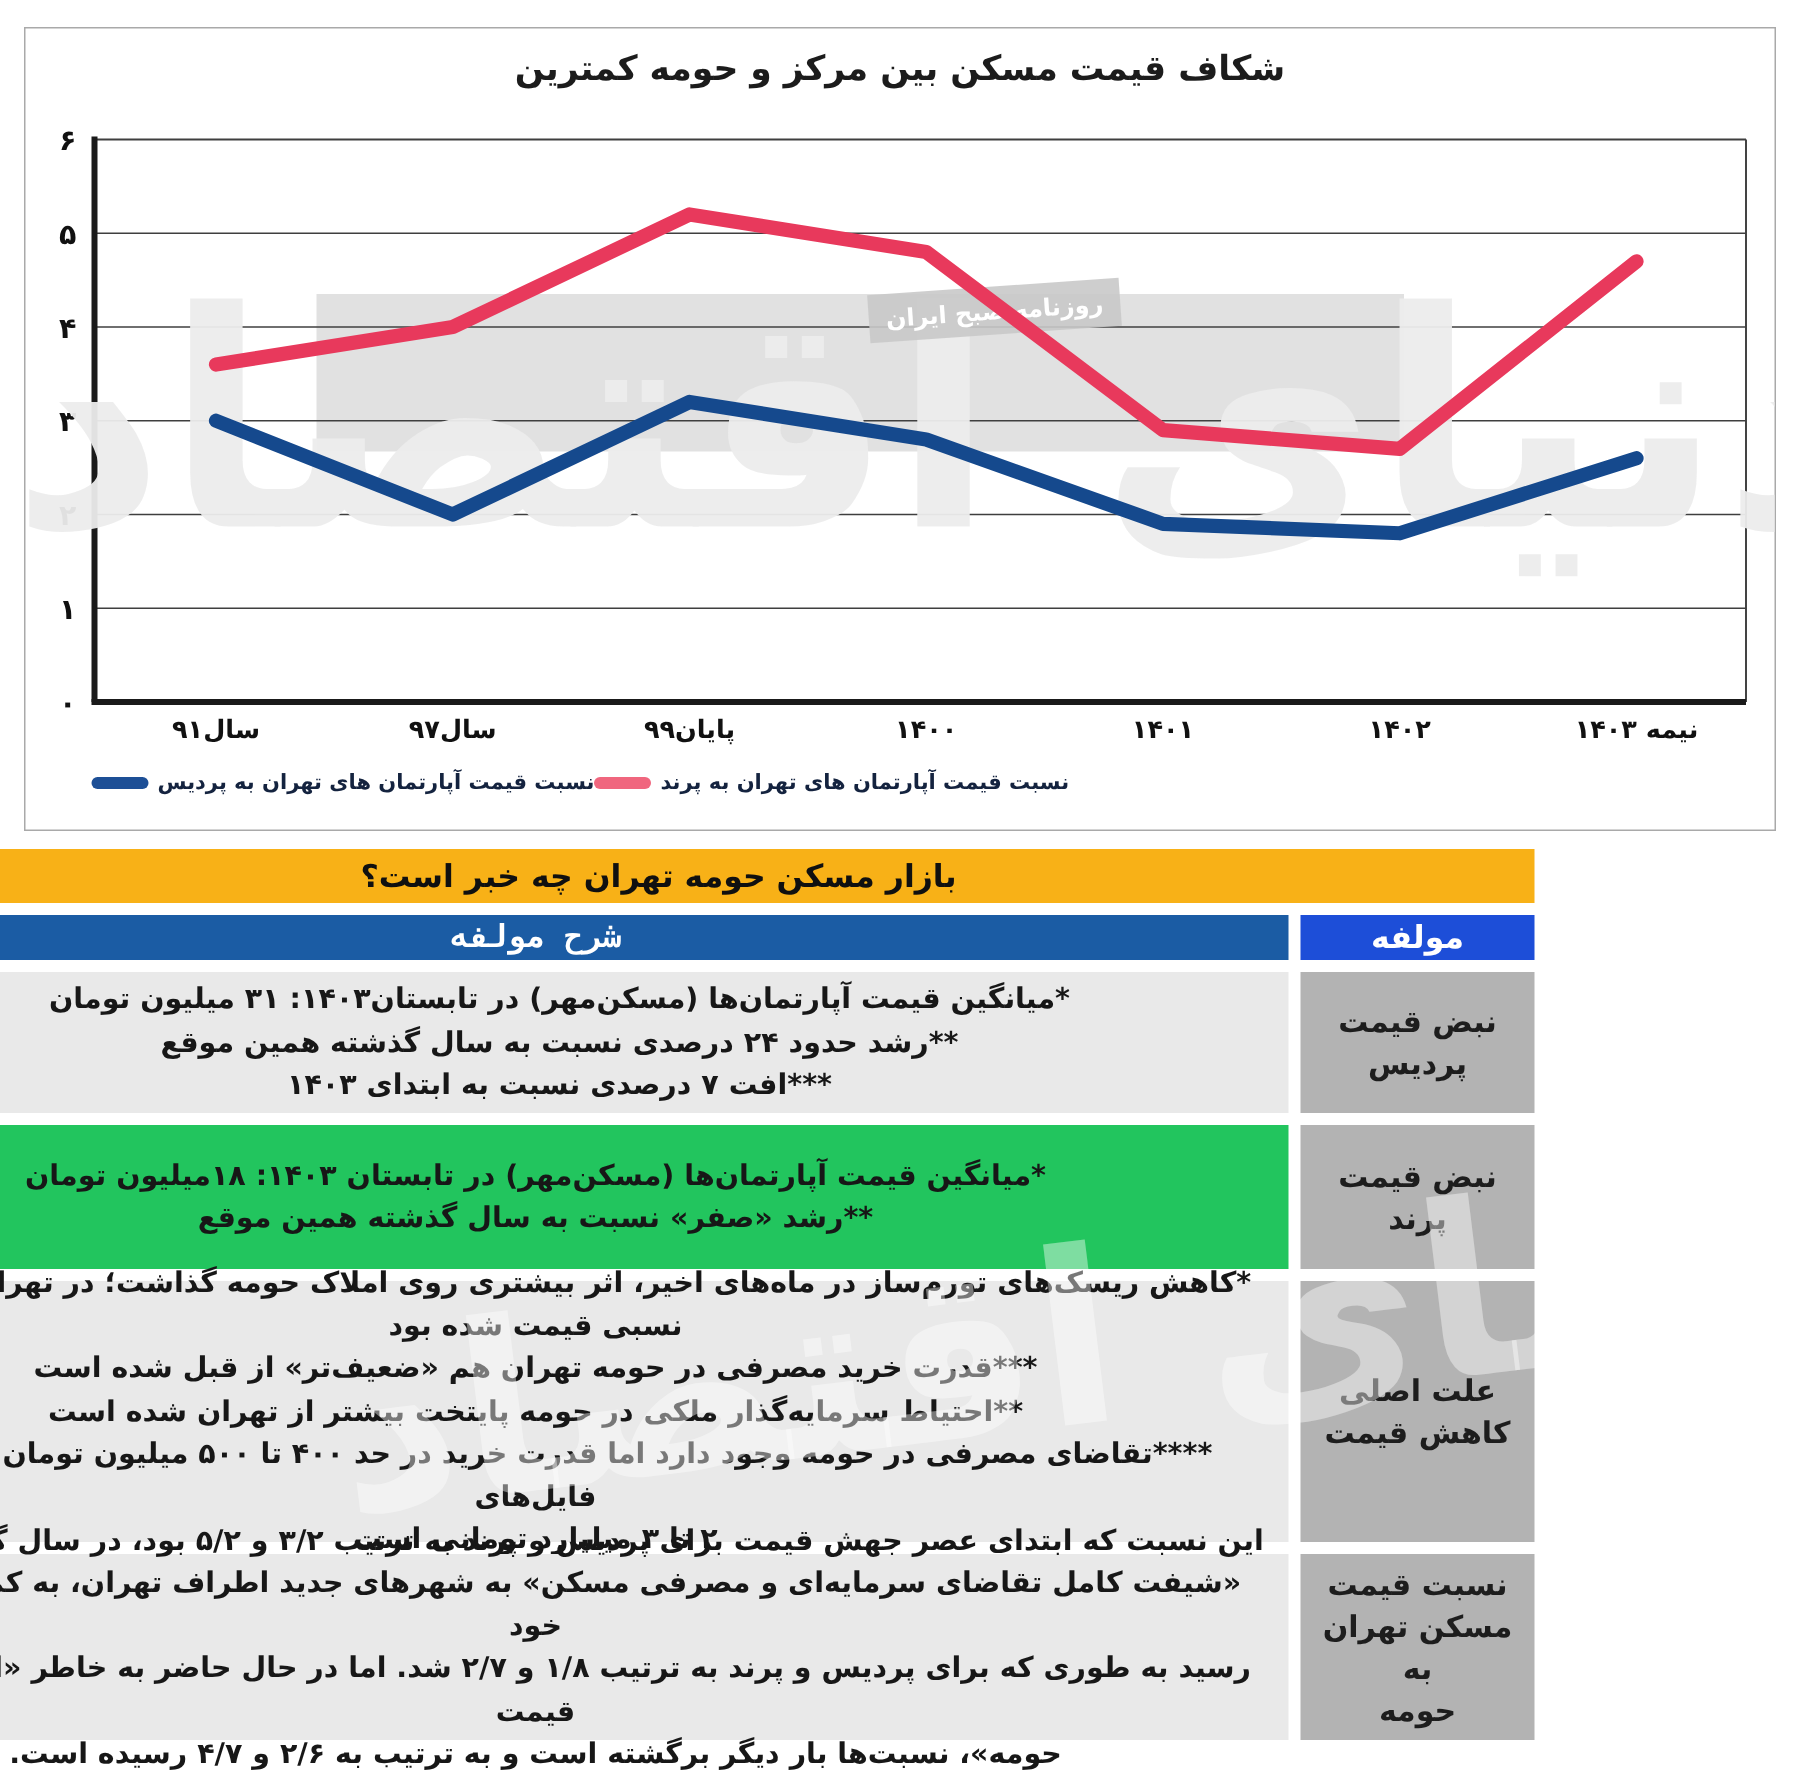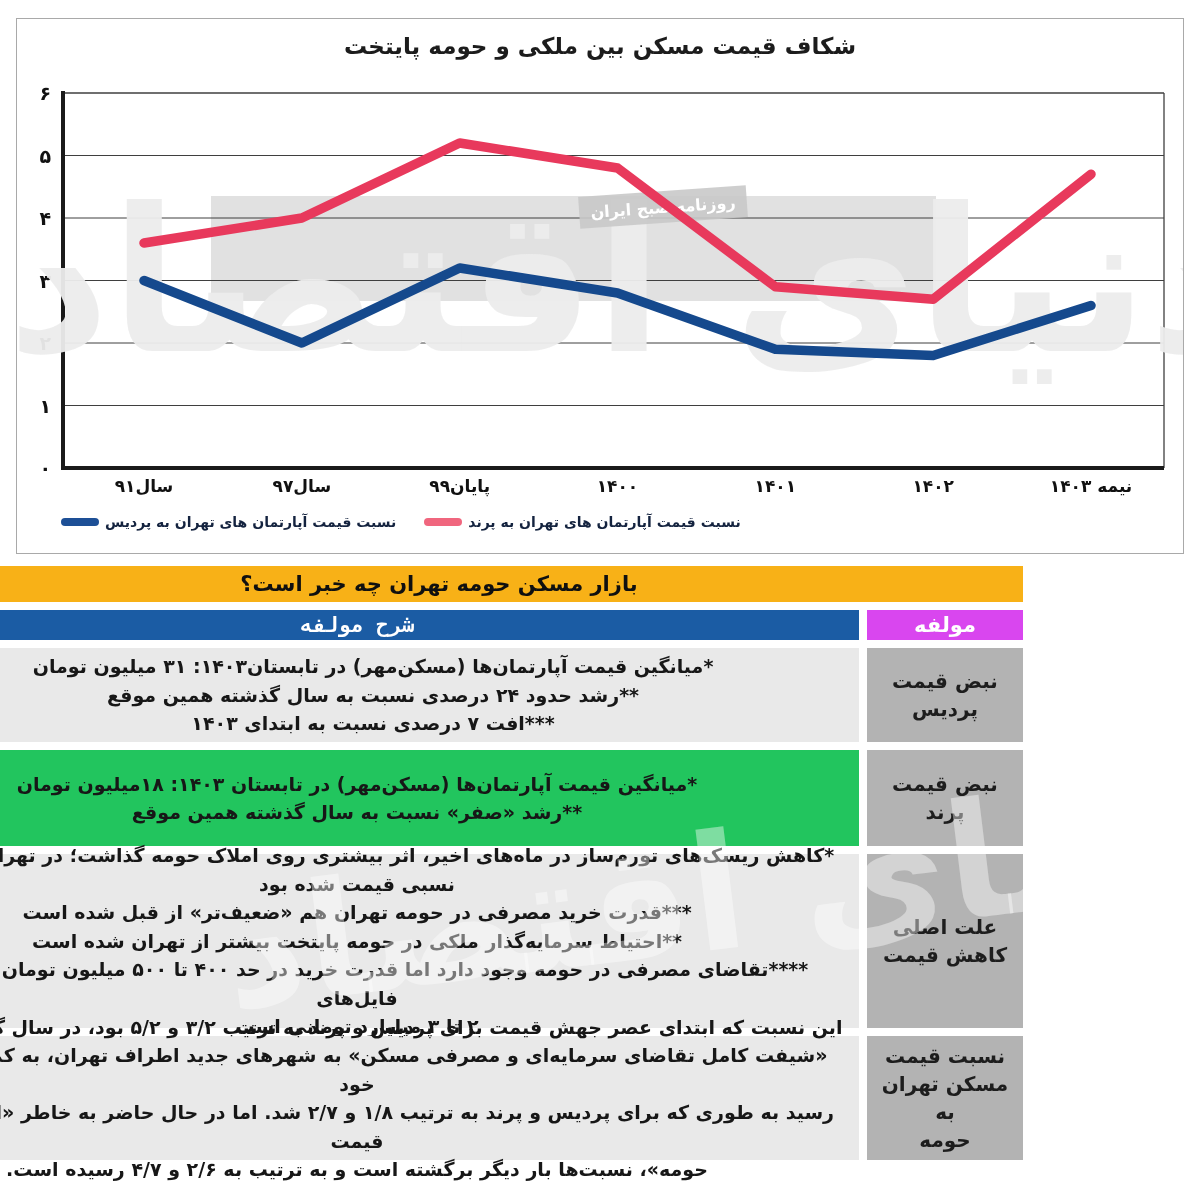--- a/index.html
+++ b/index.html
@@ -3,21 +3,21 @@
 <meta charset="utf-8">
 <style>
   html,body{margin:0;padding:0;background:#ffffff;}
   body{
     font-family:"DejaVu Sans","Liberation Sans",sans-serif;
     width:1200px;height:1181px;position:relative;overflow:hidden;
   }
   .card{position:absolute;left:16px;top:18px;width:1166px;height:534px;border:1px solid #a9a9a9;background:#fff;}
   .chart-title{position:absolute;top:14px;left:0;width:100%;text-align:center;font-size:23px;font-weight:bold;color:#1c1c1c;z-index:2;}
   #chart-svg{position:absolute;left:0;top:0;width:1166px;height:534px;z-index:1;}
-  .legend{position:absolute;left:44px;top:495px;display:flex;gap:28px;align-items:center;z-index:2;}
+  .legend{position:absolute;left:44px;top:495px;display:flex;align-items:center;z-index:2;}
   .legend-item{display:flex;align-items:center;gap:6px;}
   .swatch{width:38px;height:8px;border-radius:4px;display:inline-block;background:#888;}
   .legend-label{font-size:14px;font-weight:bold;color:#14233f;}
   .tbl{
     position:absolute;left:16px;top:566px;width:1007px;
     display:grid;direction:rtl;
     grid-template-columns:156px 1004px;
     grid-template-rows:36px 30px 94px 96px 174px 124px;
     gap:8px;background:#fff;
   }
@@ -29,21 +29,21 @@
     font-size:19px;font-weight:bold;color:#171717;line-height:1.5;padding:4px 12px;background:#e9e9e9;}
   .comp{display:flex;flex-direction:column;justify-content:center;text-align:center;
     font-size:20px;font-weight:bold;color:#1d1d1d;line-height:1.4;padding:4px 8px;background:#b3b3b3;}
   .wm-table{position:absolute;left:220px;top:800px;font-size:160px;font-weight:bold;
     color:rgba(255,255,255,0.42);transform:rotate(-7deg);pointer-events:none;z-index:4;white-space:nowrap;}
 </style>
 </head>
 <body>
 
 <div class="card">
-  <div class="chart-title" dir="rtl">شکاف قیمت مسکن بین ملکی و حومه پایتخت</div>
+  <div class="chart-title" dir="rtl">شکاف قیمت مسکن بین مرکز و حومه کمترین</div>
   <svg id="chart-svg" viewBox="0 0 1166 534">
       <rect x="194" y="177" width="725" height="105" fill="#D9D9D9" opacity="0.8"></rect>
       <g stroke="#3f3f3f" stroke-width="1">
         <line x1="46" y1="136.5" x2="1147" y2="136.5"></line>
         <line x1="46" y1="199" x2="1147" y2="199"></line>
         <line x1="46" y1="261.5" x2="1147" y2="261.5"></line>
         <line x1="46" y1="324" x2="1147" y2="324"></line>
         <line x1="46" y1="386.5" x2="1147" y2="386.5"></line>
       </g>
       <g stroke="#1a1a1a">
@@ -86,21 +86,21 @@
     <div class="legend-item">
       <span class="swatch" style="background: rgb(240, 102, 126);"></span>
       <span class="legend-label" dir="rtl">نسبت قیمت آپارتمان های تهران به پرند</span>
     </div>
   </div>
 </div>
 
 <div class="tbl">
   <div class="banner" dir="rtl" style="background: rgb(248, 177, 23);">بازار مسکن حومه تهران چه خبر است؟</div>
 
-  <div class="hd" dir="rtl" style="background: #d946ef;">مولفه</div>
+  <div class="hd" dir="rtl" style="background: #1d4ed8;">مولفه</div>
   <div class="hd" dir="rtl" style="background: rgb(27, 92, 164); font-family: Liberation Mono, monospace;">شرح مولفه</div>
 
   <div class="comp" dir="rtl" style="background: rgb(179, 179, 179);">
     <div>نبض قیمت</div>
     <div>پردیس</div>
   </div>
   <div class="desc" dir="rtl" style="background: rgb(233, 233, 233); margin-left: 32px;">
     <div>*میانگین قیمت آپارتمان‌ها (مسکن‌مهر) در تابستان۱۴۰۳: ۳۱ میلیون تومان</div>
     <div>**رشد حدود ۲۴ درصدی نسبت به سال گذشته همین موقع</div>
     <div>***افت ۷ درصدی نسبت به ابتدای ۱۴۰۳</div>

